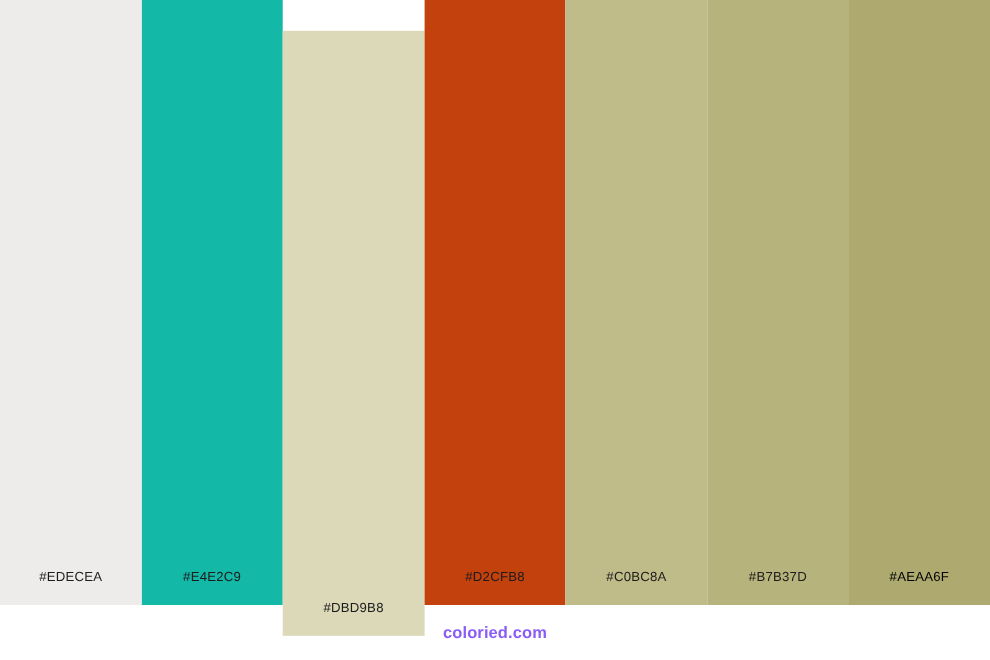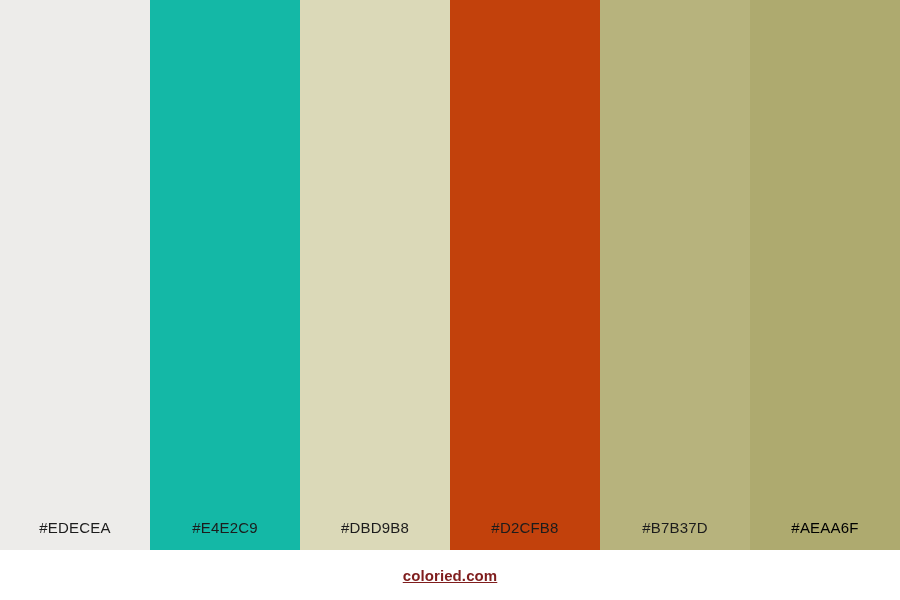--- a/index.html
+++ b/index.html
@@ -35,25 +35,25 @@
     display: flex;
     align-items: flex-end;
     justify-content: center;
     box-sizing: border-box;
   }
   .swatch-label {
     display: block;
     width: 100%;
     text-align: center;
     font-family: "Liberation Sans", sans-serif;
-    font-size: 15px;
+    font-size: 12px;
     font-weight: 400;
     letter-spacing: 0.2px;
     color: #1c1c1c;
-    padding-bottom: 14px;
+    padding-bottom: 19px;
     white-space: nowrap;
     user-select: text;
   }
   .footer {
     flex: 1 1 auto;
     width: 900px;
     background: #ffffff;
     display: flex;
     align-items: center;
     justify-content: center;
@@ -74,37 +74,40 @@
   <div class="swatch-strip">
 
     <div class="swatch" style="background-color: rgb(237, 236, 234);">
       <span class="swatch-label" style="color: rgb(28, 28, 28);">#EDECEA</span>
     </div>
 
     <div class="swatch" style="background-color: #14b8a6;">
       <span class="swatch-label" style="color: rgb(28, 28, 28);">#E4E2C9</span>
     </div>
 
-    <div class="swatch" style="background-color: rgb(219, 217, 184);">
+    <div class="swatch" style="background-color: rgb(219, 217, 184); margin-top: 28px;">
       <span class="swatch-label" style="color: rgb(28, 28, 28);">#DBD9B8</span>
     </div>
 
     <div class="swatch" style="background-color: #c2410c;">
       <span class="swatch-label" style="color: rgb(28, 28, 28);">#D2CFB8</span>
     </div>
 
 
+    <div class="swatch" style="background-color: rgb(192, 188, 138);">
+      <span class="swatch-label" style="color: rgb(28, 28, 28);">#C0BC8A</span>
+    </div>
 
     <div class="swatch" style="background-color: rgb(183, 179, 125);">
       <span class="swatch-label" style="color: rgb(28, 28, 28);">#B7B37D</span>
     </div>
 
     <div class="swatch" style="background-color: rgb(174, 170, 111);">
       <span class="swatch-label" style="color: #000000;">#AEAA6F</span>
     </div>
 
   </div>
 
   <div class="footer">
-    <span class="footer-brand" style="color: #7f1d1d; text-decoration: underline;">coloried.com</span>
+    <span class="footer-brand" style="color: #8b5cf6;">coloried.com</span>
   </div>
 
 </div>
 
 </body></html>

